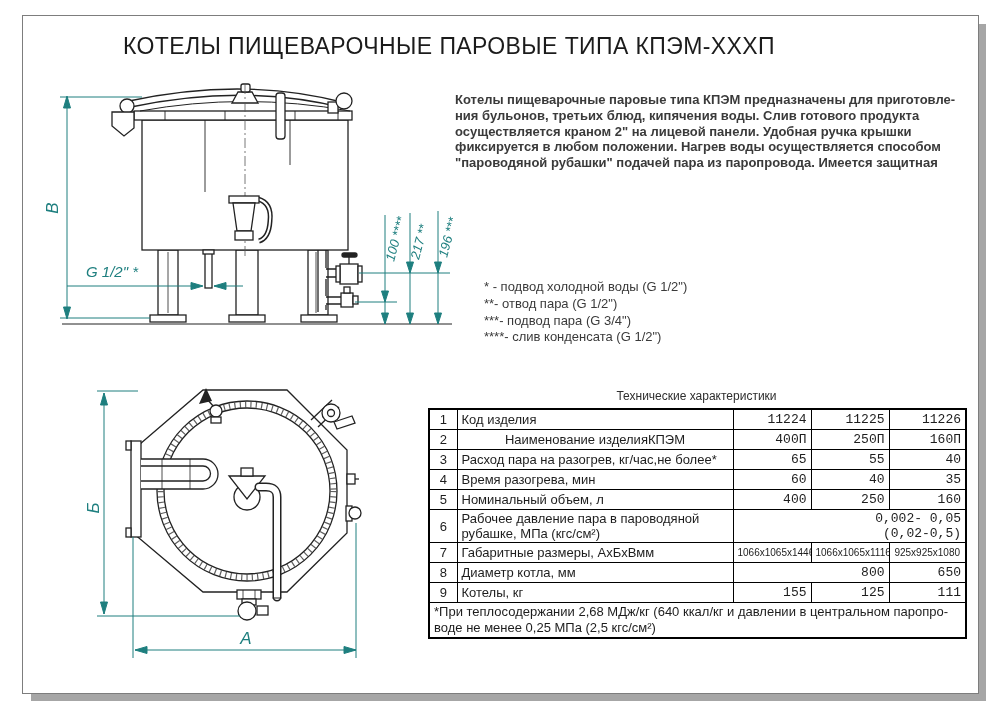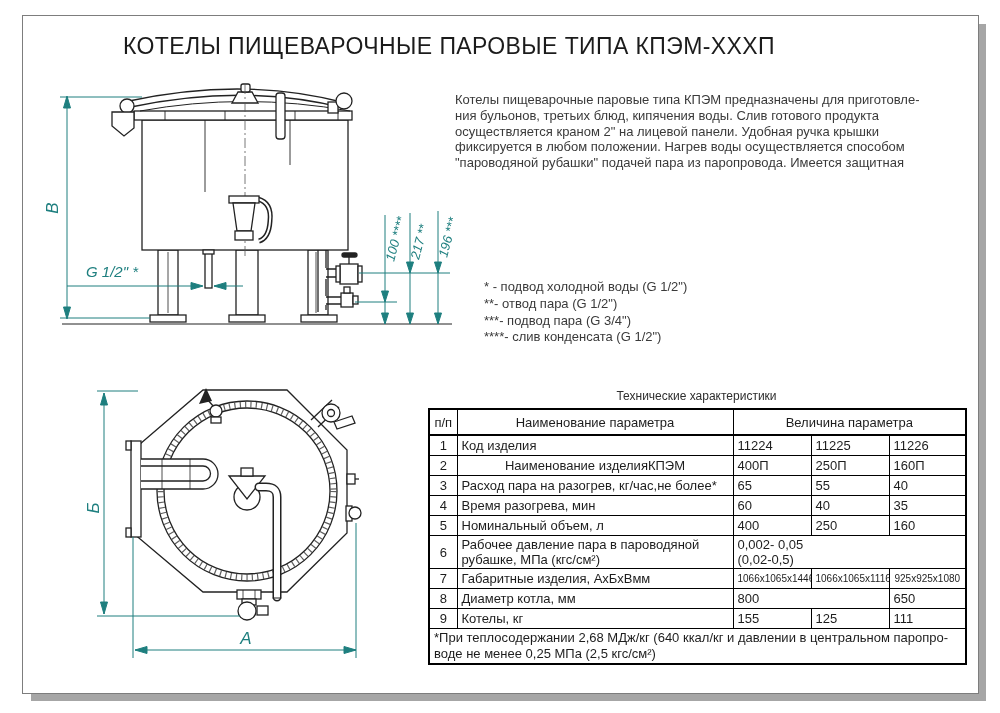--- a/index.html
+++ b/index.html
@@ -3,32 +3,32 @@
 <meta charset="utf-8">
 <style>
   html,body{margin:0;padding:0;background:#ffffff;}
   body{width:1000px;height:713px;position:relative;overflow:hidden;
        font-family:"Liberation Sans","DejaVu Sans",sans-serif;color:#222;}
   .page{position:absolute;left:22px;top:15px;width:955px;height:677px;
         background:#fff;border:1px solid #7d7d7d;
         box-shadow:8px 8px 0 -1px #a6a6a6;}
   .abs{position:absolute;}
   .title{left:100px;top:33px;font-size:23px;letter-spacing:.4px;color:#1b1b1b;white-space:nowrap;margin-left:23px;}
-  .descr{left:455px;top:92px;width:515px;font-size:13px;line-height:15.8px;color:#3a3a3a;}
+  .descr{left:455px;top:92px;width:515px;font-size:13px;line-height:15.8px;color:#3a3a3a;font-weight:bold;}
   .descr div{white-space:nowrap;}
   .legend{left:484px;top:279px;font-size:13px;line-height:16.8px;color:#3a3a3a;}
   .legend div{white-space:nowrap;}
   .tbl-title{left:428px;top:389px;width:537px;text-align:center;font-size:12px;color:#2e2e2e;}
   table.spec{position:absolute;left:428px;top:408px;width:537px;border-collapse:collapse;
              font-size:13px;color:#1d1d1d;table-layout:fixed;}
   table.spec td{border:1px solid #000;padding:1px 4px;height:17px;overflow:hidden;}
   table.spec{border:2px solid #000;}
   table.spec tr.hdr td{border-bottom:2px solid #000;height:22px;text-align:center;}
   td.num{text-align:center;padding:1px 1px;}
-  td.val{text-align:left;}
+  td.val{text-align:right;font-family:Liberation Mono, monospace;}
   td.val-sm{text-align:center;font-size:10px;padding:1px 1px;white-space:nowrap;}
   .name-split{display:flex;justify-content:center;}
   td.foot{font-size:13px;line-height:16px;padding:3px 4px;height:auto;margin-left:48px;}
   
   svg{position:absolute;overflow:visible;}
   svg text{font-family:"Liberation Sans","DejaVu Sans",sans-serif;font-style:italic;
            fill:#1e7f7f;stroke:none;}
   .dim-lb{font-size:13px;}
   .dim-big{font-size:17px;}
   .dim-mid{font-size:15px;}
@@ -227,25 +227,20 @@
 
 <table class="spec">
   <colgroup>
     <col style="width:28px">
       <col style="width:276px">
     <col style="width:78px">
       <col style="width:78px">
       <col style="width:77px">
   </colgroup>
   <tbody>
-      <tr class="hdr">
-    <td class="num">п/п</td>
-    <td>Наименование параметра</td>
-    <td colspan="3">Величина параметра</td>
-  </tr>
   <tr>
     <td class="num">1</td>
     <td>Код изделия</td>
     <td class="val">11224</td>
     <td class="val">11225</td>
     <td class="val">11226</td>
   </tr>
   <tr>
     <td class="num">2</td>
     <td>
@@ -282,21 +277,21 @@
   <tr>
     <td class="num">6</td>
     <td>Рабочее давление пара в пароводяной рубашке, МПа (кгс/см²)</td>
     <td class="val" colspan="3">
       <div>0,002- 0,05</div>
       <div>(0,02-0,5)</div>
     </td>
   </tr>
   <tr>
     <td class="num">7</td>
-    <td>Габаритные изделия, АхБхВмм</td>
+    <td>Габаритные размеры, АхБхВмм</td>
     <td class="val-sm">1066x1065x1446</td>
     <td class="val-sm">1066x1065x1116</td>
     <td class="val-sm">925x925x1080</td>
   </tr>
   <tr>
     <td class="num">8</td>
     <td>Диаметр котла, мм</td>
     <td class="val" colspan="2">800</td>
     <td class="val">650</td>
   </tr>

